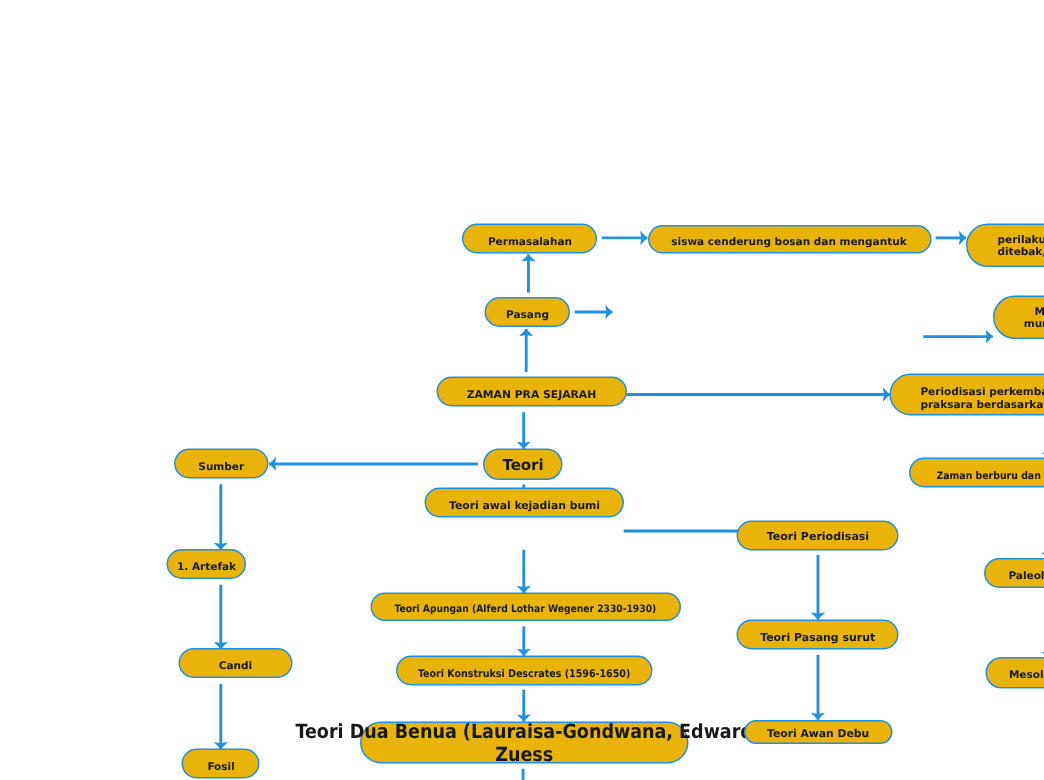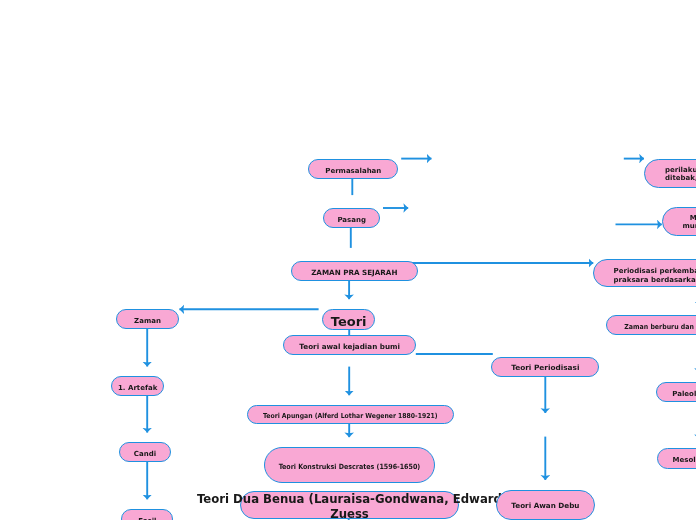--- a/index.html
+++ b/index.html
@@ -3,25 +3,25 @@
 <meta charset="utf-8">
 <title>ZAMAN PRA SEJARAH</title>
 <style>
   html,body{margin:0;padding:0;background:#ffffff;}
   body{width:696px;height:520px;overflow:hidden;
        font-family:"DejaVu Sans",sans-serif;}
   #canvas{position:relative;width:696px;height:520px;background:#ffffff;
           overflow:hidden;}
   svg.edges{position:absolute;left:0;top:0;width:696px;height:520px;
             overflow:visible;pointer-events:none;}
-  .node{position:absolute;box-sizing:border-box;background:#f9a8d4;
+  .node{position:absolute;box-sizing:border-box;background:#eab308;
         border:1.3px solid #1f91e0;border-radius:999px;
         display:flex;align-items:center;justify-content:center;
         text-align:center;color:#191919;font-weight:bold;
-        line-height:1.16;white-space:pre;z-index:2;padding-top:4px;margin-top:10px;}
+        line-height:1.16;white-space:pre;z-index:2;padding-top:4px;}
   .node.left{justify-content:flex-start;text-align:left;}
   .node.two{padding-top:2px;}
   .node.cond{font-family:"DejaVu Sans Condensed","DejaVu Sans",sans-serif;}
 </style>
 </head>
 <body>
 
 <div id="canvas">
 
   <svg class="edges" viewBox="0 0 696 520">
@@ -51,37 +51,39 @@
       <path d="M 147.2 456 L 147.2 499.4" marker-end="url(#arrowhead)"></path>
       <path d="M 349.2 459.8 L 349.2 481" marker-end="url(#arrowhead)"></path>
       <path d="M 348.7 512.5 L 348.7 520"></path>
       <path d="M 699.3 299 L 699.3 306.4" marker-end="url(#arrowhead)"></path>
       <path d="M 699 366 L 699 373" marker-end="url(#arrowhead)"></path>
       <path d="M 699 432 L 699 439.2" marker-end="url(#arrowhead)"></path>
     </g>
   </svg>
 
   <div class="node" style="left:308.3px;top:148.6px;width:90px;height:20px;font-size:7px;">Permasalahan</div>
+  <div class="node" style="left:431.5px;top:149.6px;width:189px;height:19.6px;font-size:7px;">siswa cenderung bosan dan mengantuk</div>
   <div class="node left two" style="padding-left:20px;left:644px;top:148.8px;width:146.6px;height:29px;font-size:7px;">perilaku siswa tidak dapat
 ditebak, siswa ramai sendiri</div>
   <div class="node" style="left:323.2px;top:198px;width:57px;height:20px;font-size:7px;">Pasang</div>
   <div class="node two" style="left:661.5px;top:196.8px;width:157.3px;height:29.2px;font-size:7px;">Media pembelajaran agar
 muncul rasa ingin tahu siswa</div>
   <div class="node" style="left:290.8px;top:251.2px;width:127px;height:19.8px;font-size:7.2px;">ZAMAN PRA SEJARAH</div>
   <div class="node left two" style="padding-left:19.3px;padding-top:5.2px;left:593.3px;top:249.1px;width:174.2px;height:27.8px;font-size:7px;">Periodisasi perkembangan zaman
 praksara berdasarkan ilmu geologi</div>
-  <div class="node" style="left:115.8px;top:299.3px;width:63.4px;height:20px;font-size:7px;">Zaman</div>
-  <div class="node" style="left:322px;top:298.7px;width:53.4px;height:21px;font-size:13px;">Teori</div>
+  <div class="node" style="left:115.8px;top:299.3px;width:63.4px;height:20px;font-size:7px;">Sumber</div>
+  <div class="node" style="left:322px;top:298.7px;width:53.4px;height:21px;font-size:10px;">Teori</div>
   <div class="node cond" style="left:606.1px;top:305.4px;width:197px;height:19.8px;font-size:6.95px;">Zaman berburu dan mengumpulkan makanan</div>
   <div class="node" style="left:111.2px;top:366px;width:53px;height:20.3px;font-size:7px;">1. Artefak</div>
   <div class="node" style="left:283.2px;top:325px;width:133px;height:20.2px;font-size:7.2px;">Teori awal kejadian bumi</div>
   <div class="node" style="left:491.4px;top:346.5px;width:107.8px;height:20px;font-size:7.35px;">Teori Periodisasi</div>
   <div class="node" style="left:656.2px;top:371.8px;width:81.3px;height:19.8px;font-size:7px;">Paleolitikum</div>
-  <div class="node cond" style="left:246.6px;top:394.9px;width:207.3px;height:19.2px;font-size:6.8px;">Teori Apungan (Alferd Lothar Wegener 1880-1921)</div>
-  <div class="node" style="left:119px;top:432.2px;width:52px;height:20.2px;font-size:7px;">Candi</div>
-  <div class="node cond" style="left:263.7px;top:436.8px;width:171.5px;height:36px;font-size:7.05px;">Teori Konstruksi Descrates (1596-1650)</div>
+  <div class="node cond" style="left:246.6px;top:394.9px;width:207.3px;height:19.2px;font-size:6.8px;">Teori Apungan (Alferd Lothar Wegener 2330-1930)</div>
+  <div class="node" style="left:119px;top:432.2px;width:76px;height:20.2px;font-size:7px;">Candi</div>
+  <div class="node cond" style="left:263.7px;top:436.8px;width:171.5px;height:20px;font-size:7.05px;">Teori Konstruksi Descrates (1596-1650)</div>
+  <div class="node" style="left:491.4px;top:412.6px;width:107.5px;height:20.6px;font-size:7.3px;">Teori Pasang surut</div>
   <div class="node" style="left:656.5px;top:438.1px;width:80.4px;height:20.7px;font-size:7px;">Mesolitikum</div>
   <div class="node" style="left:121.3px;top:499px;width:52.2px;height:19.7px;font-size:7px;">Fosil</div>
   <div class="node two cond" style="left:239.7px;top:480.6px;width:219.6px;height:28.5px;font-size:13px;">Teori Dua Benua (Lauraisa-Gondwana, Edward
 Zuess</div>
-  <div class="node" style="left:496.1px;top:479.5px;width:98.6px;height:30px;font-size:7.2px;">Teori Awan Debu</div>
+  <div class="node" style="left:496.1px;top:479.5px;width:98.6px;height:16px;font-size:7.2px;">Teori Awan Debu</div>
 
 </div>
 
 </body></html>

